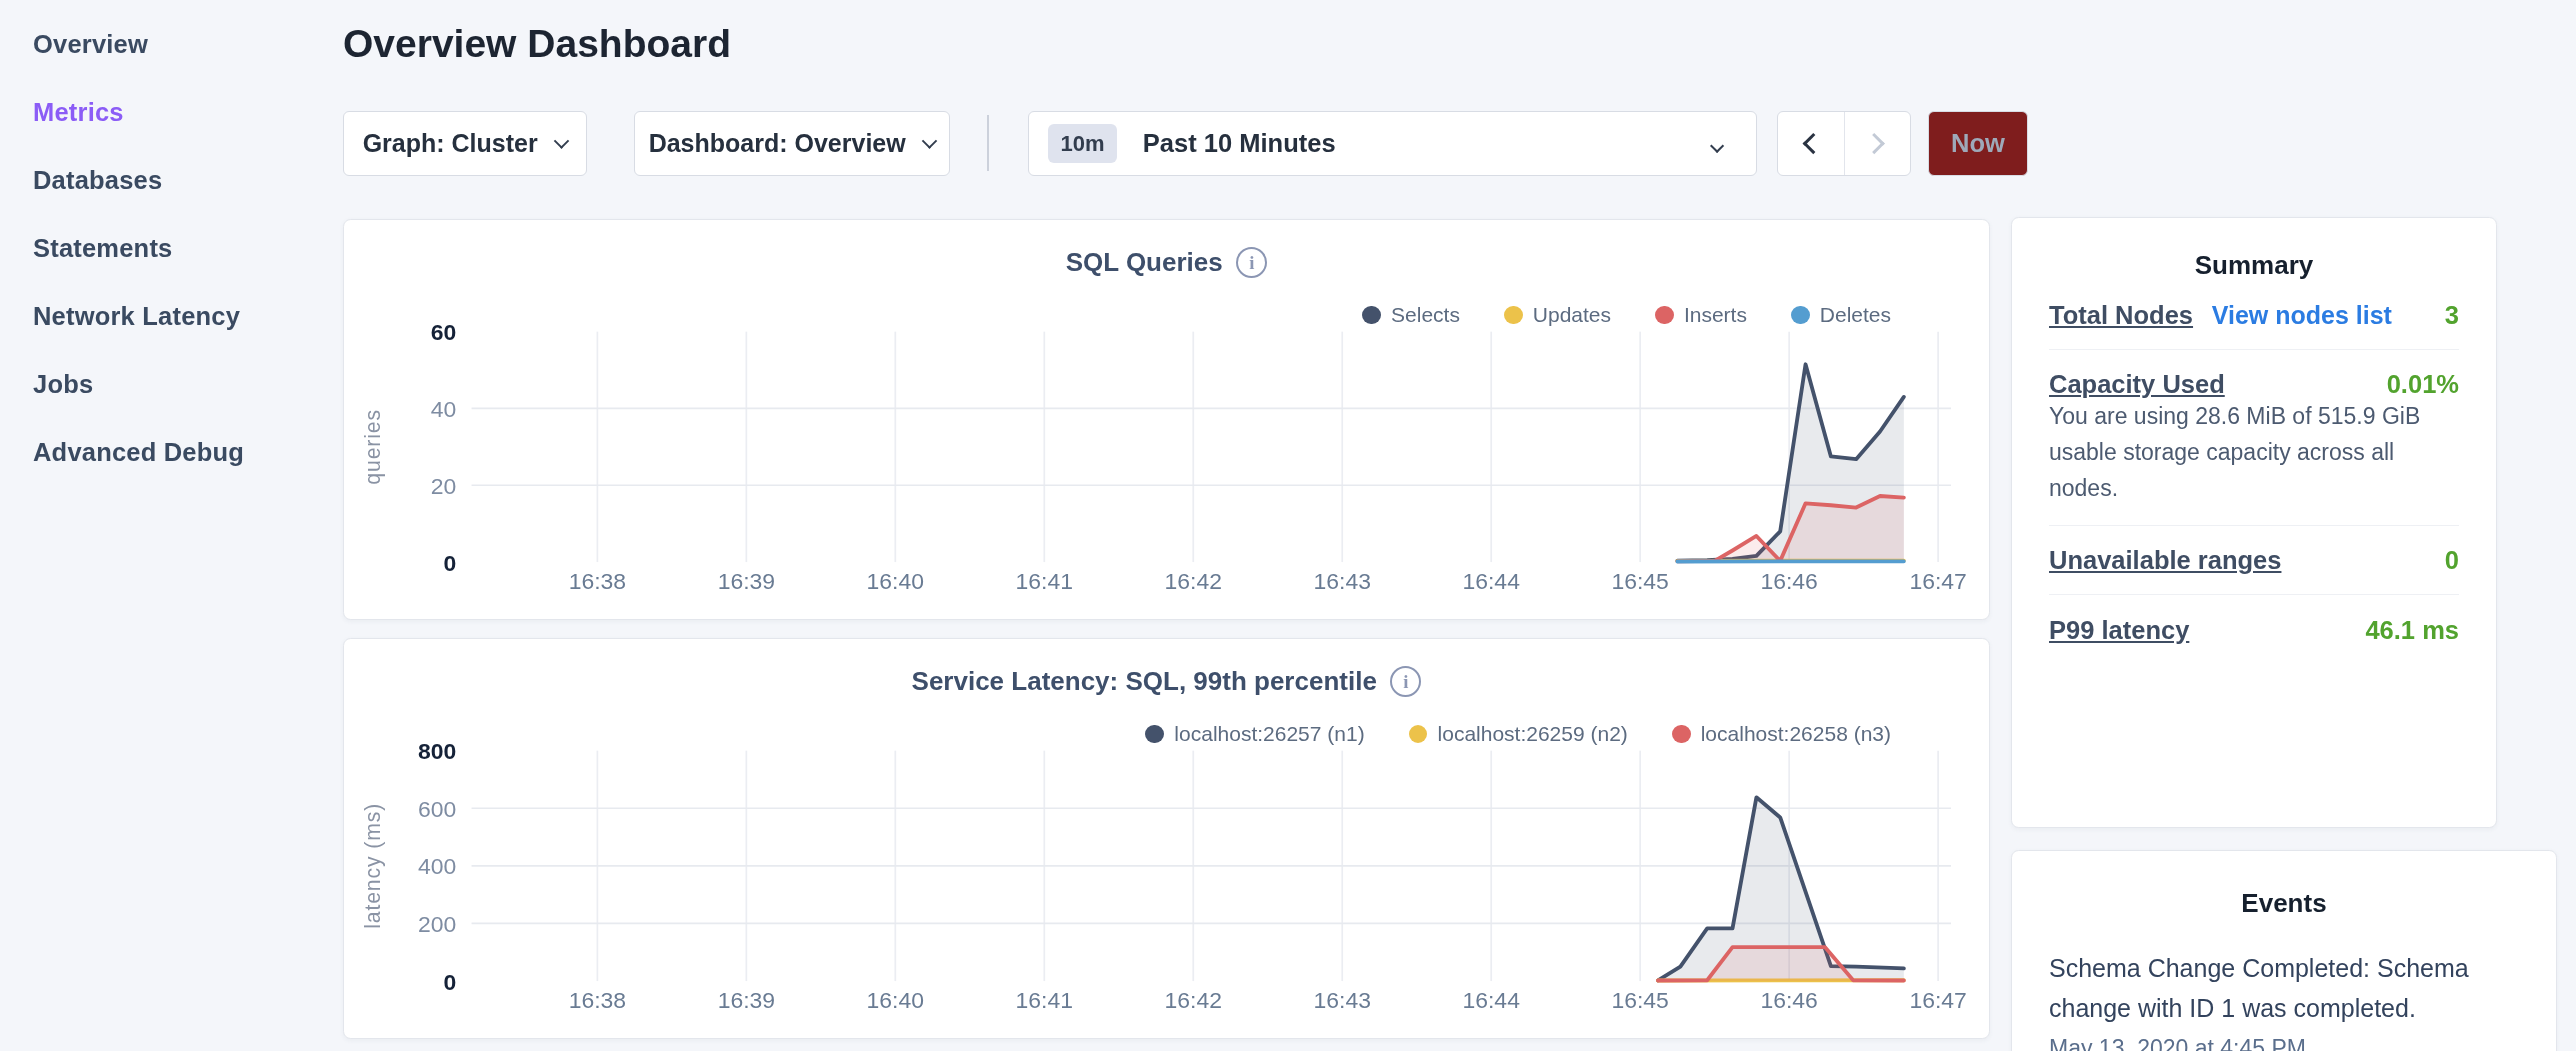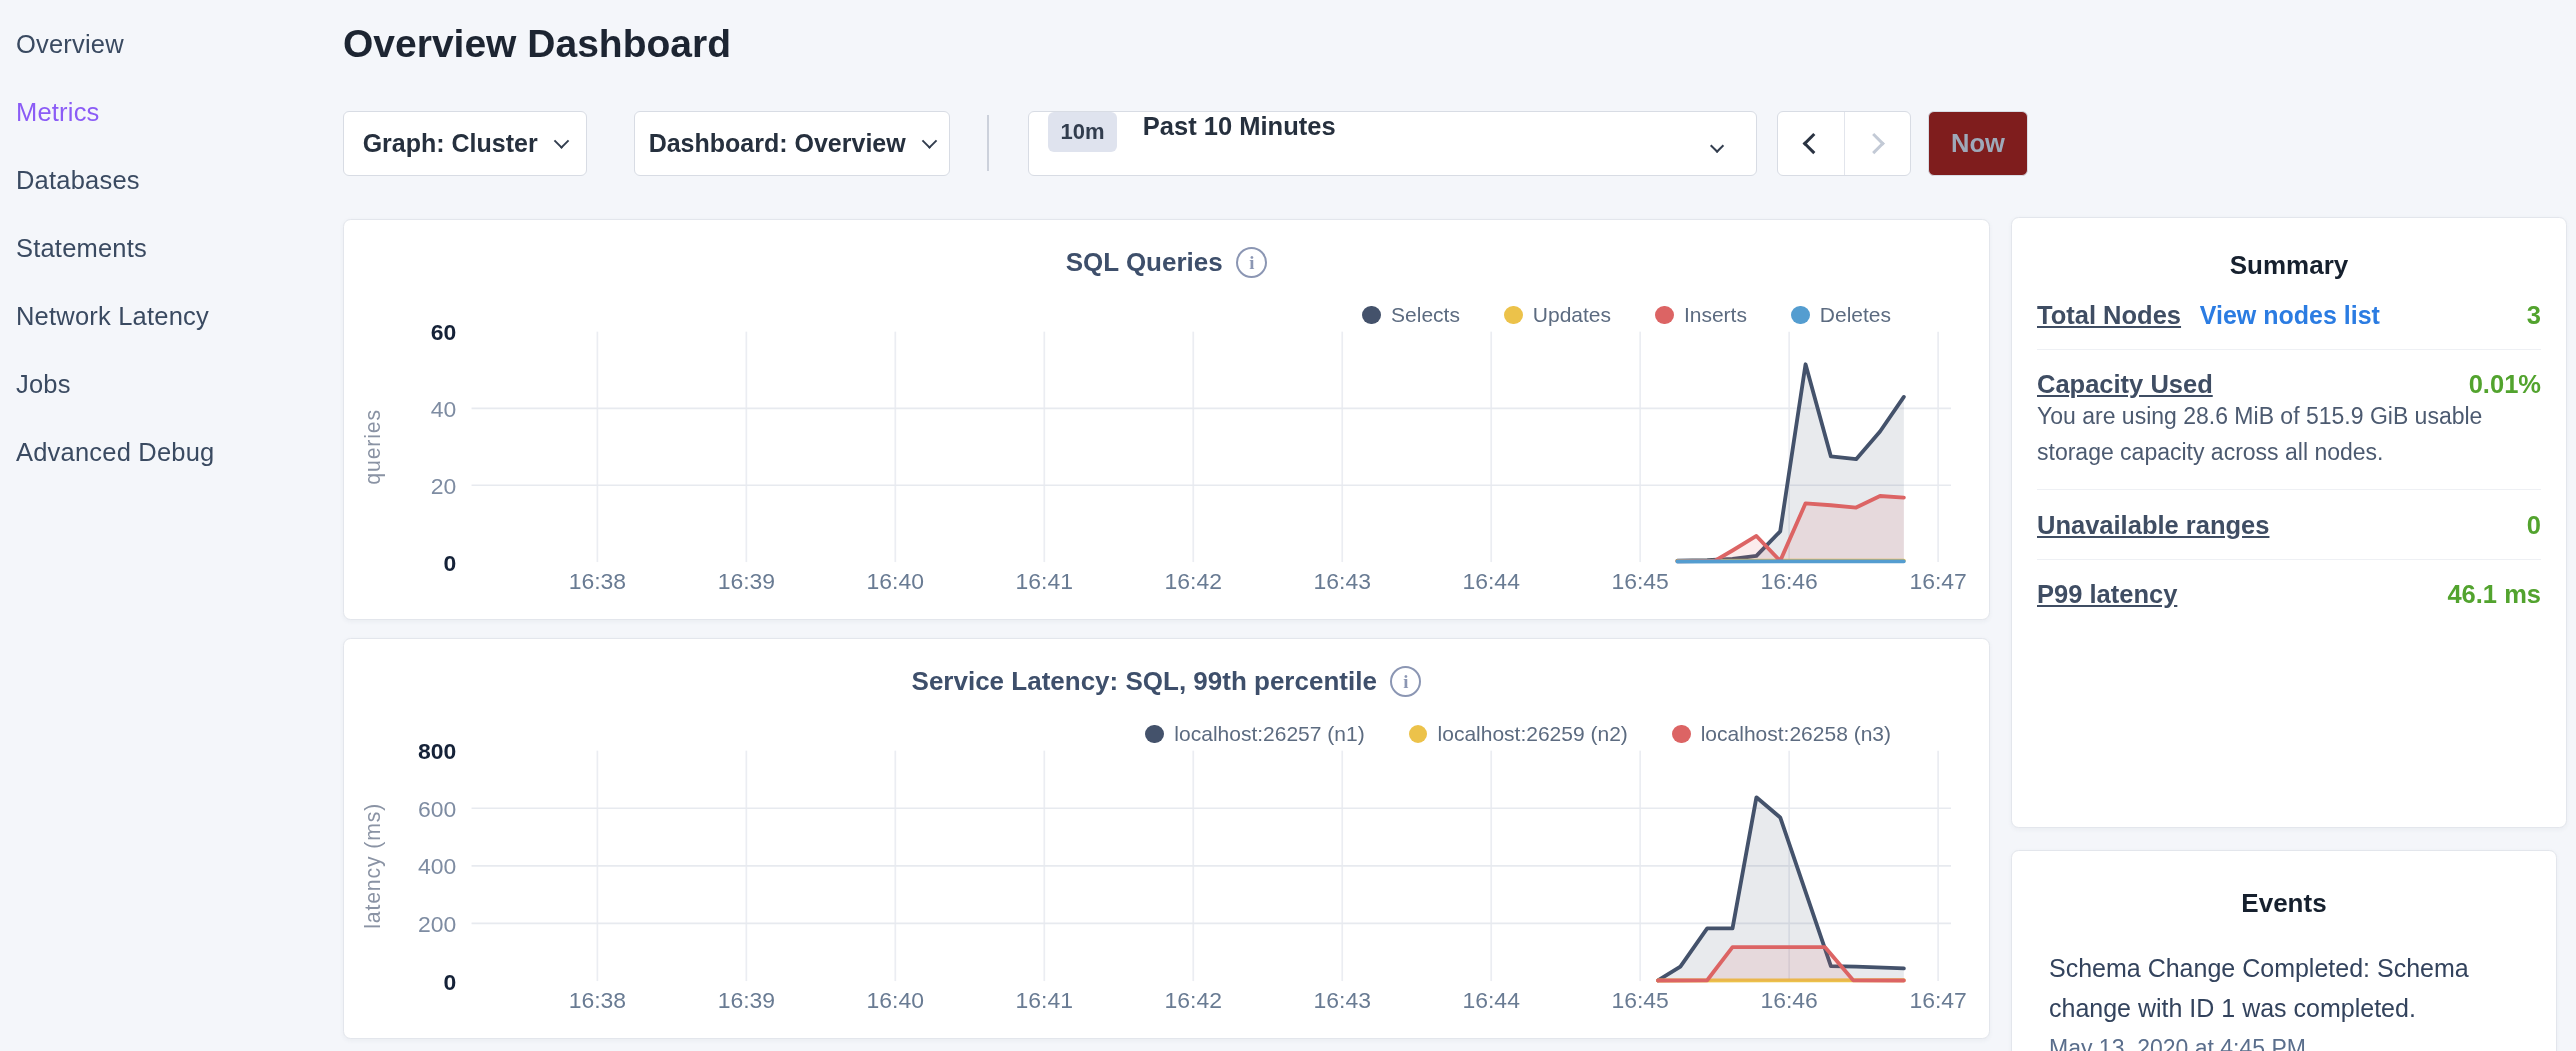--- a/index.html
+++ b/index.html
@@ -6,39 +6,39 @@
   html,body { width:2576px; height:1051px; }
   body {
     position:relative; overflow:hidden;
     background:#f4f6fa;
     font-family:"Liberation Sans","DejaVu Sans",sans-serif;
     color:#3a4a61;
   }
   
   .sidebar { position:absolute; left:0; top:0; width:343px; height:1051px; padding-top:10.2px; }
   .nav-item {
-    height:68px; display:flex; align-items:center; padding-left:16px;
-    font-size:25.5px; font-weight:400; color:#3a4a61; letter-spacing:0.2px; cursor:pointer;
+    height:68px; display:flex; align-items:center; padding-left:33px;
+    font-size:25.5px; font-weight:700; color:#3a4a61; letter-spacing:0.2px; cursor:pointer;
   }
   .nav-item.active { color:#8b5cf6; }
   
   .main { position:absolute; left:343px; top:0; width:2233px; height:1051px; }
   .page-title { position:absolute; left:0; top:22px; font-size:39px; font-weight:600; color:#1d2532; }
   .dd {
     position:absolute; top:111px; height:65px; background:#fff;
     border:1.7px solid #d8dce4; border-radius:6px;
     display:flex; align-items:center; justify-content:center; gap:18.7px;
     font-size:25px; font-weight:700; color:#26303e; cursor:pointer;
     font-family:inherit;
   }
   .caret { width:11px; height:11px; border-right:2.6px solid #323d4e; border-bottom:2.6px solid #323d4e; transform:rotate(45deg) translate(-1.7px,-1.7px); }
   .toolbar-divider { position:absolute; left:644px; top:115px; width:1.7px; height:56px; background:#ccd1db; }
   .time-box {
     position:absolute; left:685px; top:111px; width:729px; height:65px; background:#fff;
-    border:1.7px solid #d8dce4; border-radius:6px; display:flex; align-items:flex-start; cursor:pointer;
+    border:1.7px solid #d8dce4; border-radius:6px; display:flex; align-items:center; cursor:pointer;
   }
   .time-badge {
     margin-left:18.7px; background:#dfe3ee; border-radius:6px; padding:6.8px 12.8px;
     font-size:22px; font-weight:700; color:#323d4e;
   }
   .time-label { margin-left:25.5px; font-size:25.5px; font-weight:700; color:#26303e; }
   .time-caret { position:absolute; right:34px; top:29px; width:10.2px; height:10.2px; border-right:2.6px solid #323d4e; border-bottom:2.6px solid #323d4e; transform:rotate(45deg); }
   .nav-arrows { position:absolute; left:1434px; top:111px; width:134px; height:65px; background:#fff; border:1.7px solid #d8dce4; border-radius:6px; display:flex; }
   .arrow { flex:1; display:flex; align-items:center; justify-content:center; background:none; border:none; cursor:pointer; }
   .arrow.next { border-left:1.7px solid #e2e5ec; cursor:default; }
@@ -65,21 +65,21 @@
   .legend-dot { width:18.7px; height:18.7px; border-radius:50%; display:inline-block; }
   .plot { position:absolute; left:0; top:0; width:1647px; height:401px; }
   svg text { font-family:"Liberation Sans","DejaVu Sans",sans-serif; }
   .grid-v { stroke:#ebedf2; stroke-width:2; }
   .grid-h { stroke:#e7eaef; stroke-width:2; }
   .x-label { font-size:27px; fill:#697b93; font-weight:500; }
   .y-label { font-size:27px; fill:#7e8ca2; font-weight:500; }
   .y-label.strong { fill:#152238; font-weight:700; }
   .y-title { font-size:25px; fill:#8a93a4; letter-spacing:1px; }
   
-  .summary-card { left:1668px; top:217px; width:556px; height:611px; padding:32px 25px; overflow:hidden; }
+  .summary-card { left:1668px; top:217px; width:486px; height:611px; padding:32px 37px; overflow:hidden; }
   .panel-title { text-align:center; font-size:26px; font-weight:700; color:#16202e; }
   .sum-row { padding:20.4px 0 18.7px 0; }
   .sum-row + .sum-row { border-top:1.7px solid #eef0f4; }
   .sum-row:first-of-type { margin-top:12px; }
   .sum-line { display:flex; align-items:baseline; }
   .sum-label { font-size:25.5px; font-weight:700; color:#3f4d63;text-decoration:underline; }
   .sum-link { font-size:25px; font-weight:600; color:#2b7ce2; margin-left:18.7px; text-decoration:none; cursor:pointer; }
   .sum-value { margin-left:auto; font-size:25.5px; font-weight:700; color:#52a32e; }
   .sum-desc { font-size:23px; color:#4c5a70; line-height:1.55; font-weight:400; }
   .events-card { left:1668px; top:850px; width:546px; height:255px; padding:37px 37px; }

